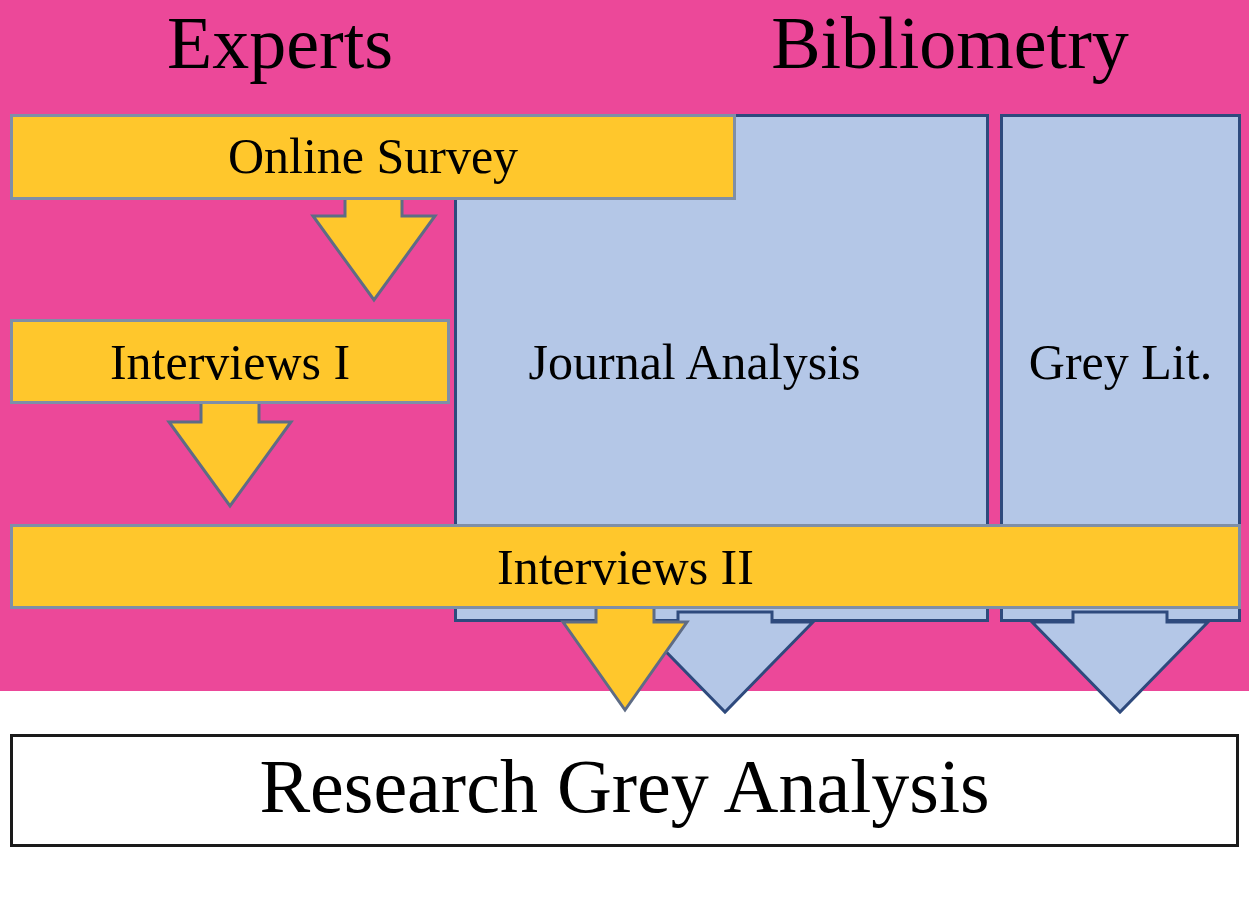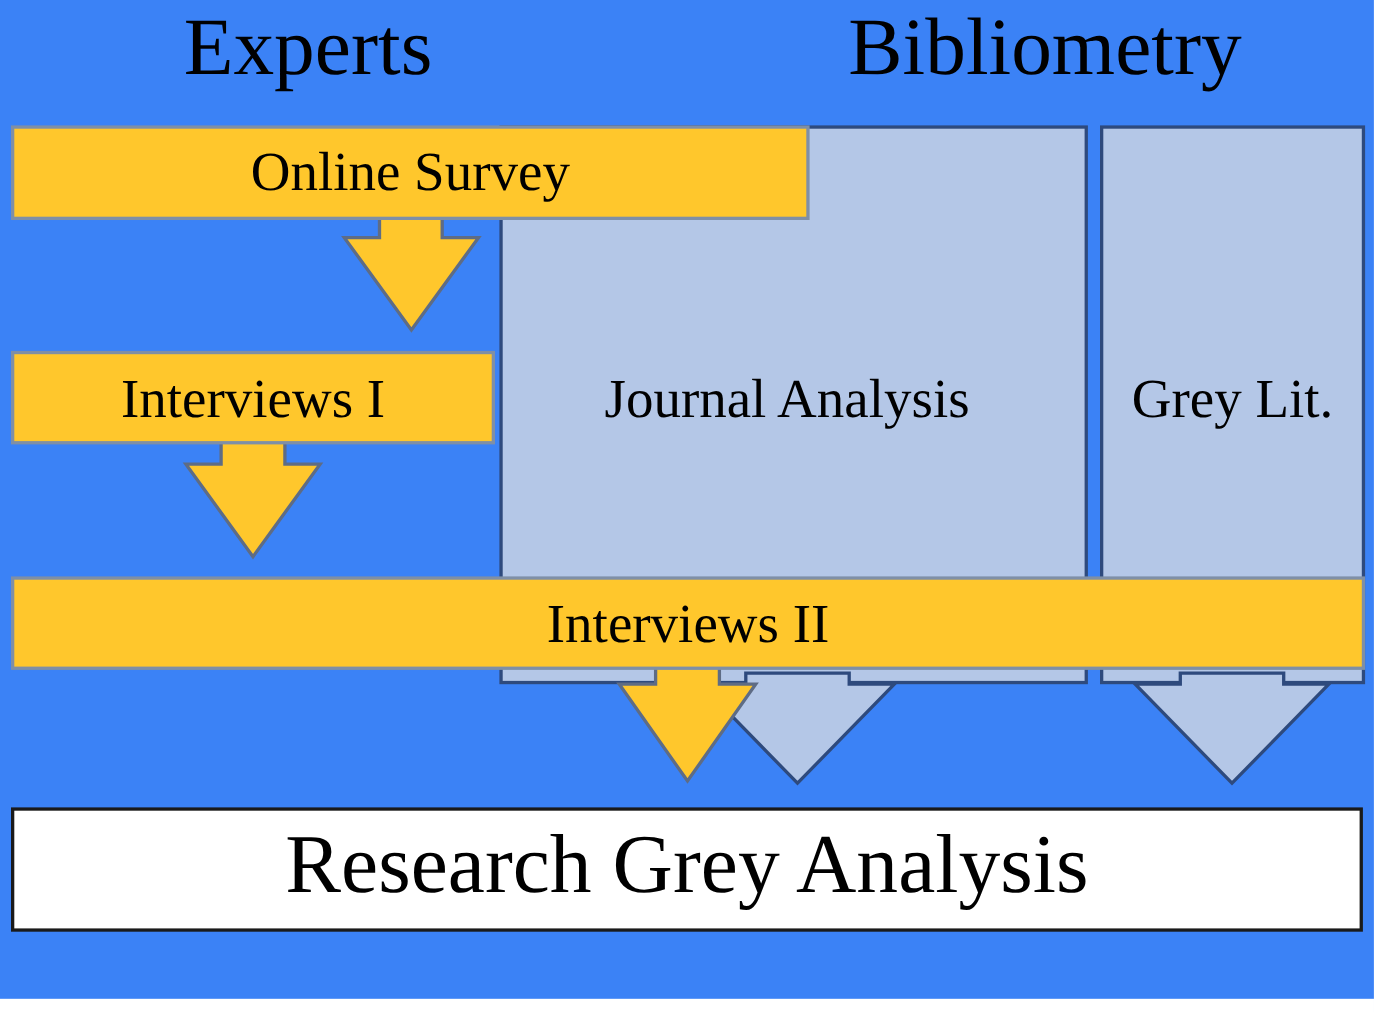--- a/index.html
+++ b/index.html
@@ -9,22 +9,22 @@
   }
   body {
     width: 1249px;
     height: 920px;
     font-family: "Liberation Serif", "DejaVu Serif", serif;
     overflow: hidden;
   }
   #diagram {
     position: relative;
     width: 1249px;
-    height: 908px;
-    background: #3b82f6;
+    height: 691px;
+    background: #ec4899;
   }
   svg.flow {
     position: absolute;
     left: 0;
     top: 0;
     width: 1249px;
     height: 920px;
   }
   .col-header {
     position: absolute;
@@ -60,21 +60,21 @@
     width: 724px;
     font-size: 50px;
   }
   #label-interviews-1 {
     left: 11px;
     top: 337px;
     width: 438px;
     font-size: 50px;
   }
   #label-journal-analysis {
-    left: 449px;
+    left: 428px;
     top: 337px;
     width: 533px;
     font-size: 50px;
   }
   #label-grey-lit {
     left: 1001px;
     top: 337px;
     width: 239px;
     font-size: 50px;
   }

